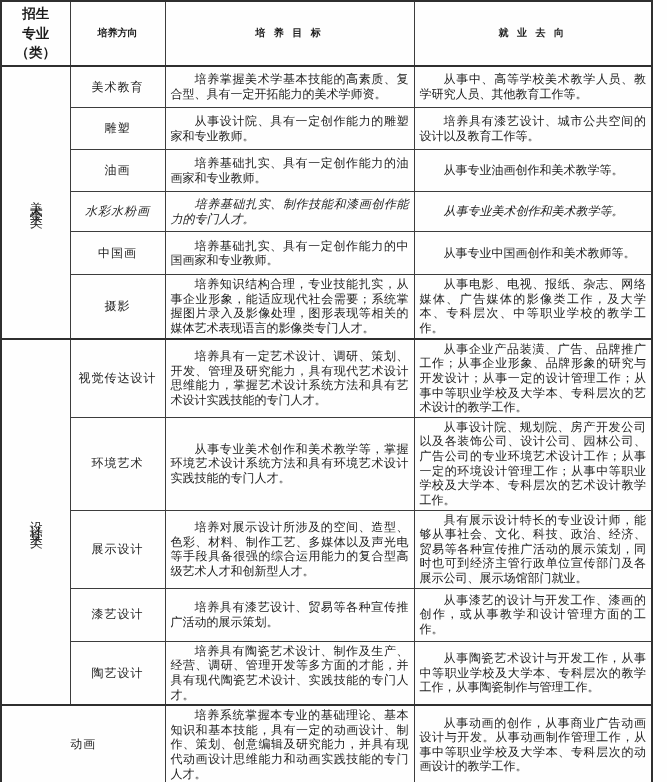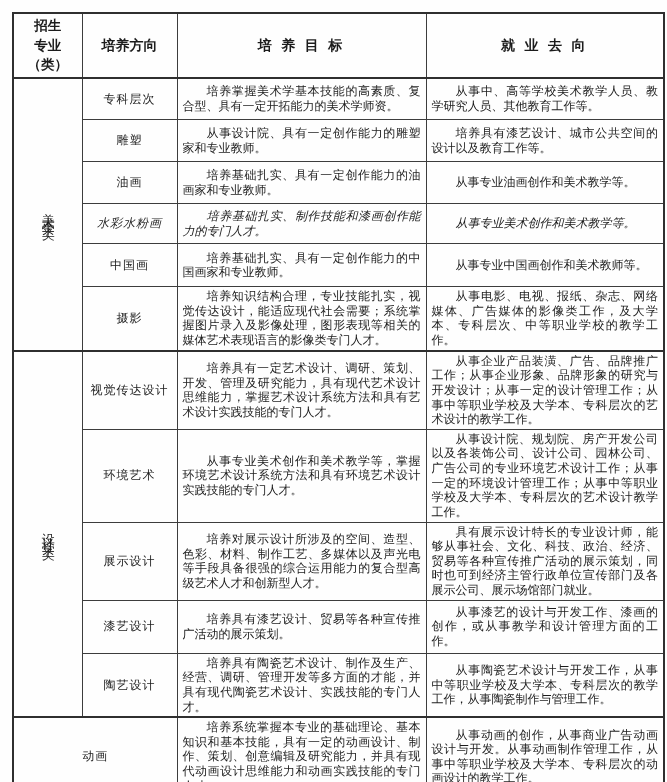--- a/index.html
+++ b/index.html
@@ -5,39 +5,39 @@
   * { box-sizing: border-box; }
   html, body {
     margin: 0; padding: 0;
     width: 667px;
     background: #ffffff;
     color: #1c1c1c;
     font-family: "Liberation Serif", "DejaVu Serif", serif;
   }
   .page {
     width: 667px; height: 782px;
-    padding: 12px;
+    padding: 0;
     background: #fefefe;
   }
   table.majors {
     border-collapse: collapse;
     table-layout: fixed;
     width: 651px;
     border: 2px solid #2f2f2f;
   }
   td, th {
     border: 1px solid #3d3d3d;
     padding: 2px 5px;
     vertical-align: middle;
     font-size: 12px;
     line-height: 1.22;
   }
   thead th {
     font-weight: bold;
-    font-size: 14px;
+    font-size: 10px;
     text-align: center;
     border-bottom: 2px solid #2f2f2f;
     height: 63px;
   }
   th.prelines { white-space: pre-line; font-size: 13.5px; line-height: 1.45; }
   th.spaced { letter-spacing: 3px; }
   td.group-cell {
     text-align: center;
     vertical-align: middle;
   }
@@ -90,21 +90,21 @@
         <th class="spaced">培 养 目 标</th>
         <th class="spaced">就 业 去 向</th>
       </tr>
     </thead>
     <tbody>
 
       <tr class="rh-a">
         <td class="group-cell" rowspan="6">
           <span class="vlabel">美术学类</span>
         </td>
-        <td class="dir-cell">专科层次</td>
+        <td class="dir-cell">美术教育</td>
         <td class="para-cell">培养掌握美术学基本技能的高素质、复合型、具有一定开拓能力的美术学师资。</td>
         <td class="para-cell">从事中、高等学校美术教学人员、教学研究人员、其他教育工作等。</td>
       </tr>
       <tr class="rh-a">
         <td class="dir-cell">雕塑</td>
         <td class="para-cell">从事设计院、具有一定创作能力的雕塑家和专业教师。</td>
         <td class="para-cell">培养具有漆艺设计、城市公共空间的设计以及教育工作等。</td>
       </tr>
       <tr class="rh-a">
         <td class="dir-cell">油画</td>
@@ -116,21 +116,21 @@
         <td class="para-cell">培养基础扎实、制作技能和漆画创作能力的专门人才。</td>
         <td class="para-cell">从事专业美术创作和美术教学等。</td>
       </tr>
       <tr class="rh-c">
         <td class="dir-cell">中国画</td>
         <td class="para-cell">培养基础扎实、具有一定创作能力的中国画家和专业教师。</td>
         <td class="para-cell">从事专业中国画创作和美术教师等。</td>
       </tr>
       <tr class="rh-d">
         <td class="dir-cell">摄影</td>
-        <td class="para-cell">培养知识结构合理，专业技能扎实，视觉传达设计，能适应现代社会需要；系统掌握图片录入及影像处理，图形表现等相关的媒体艺术表现语言的影像类专门人才。</td>
+        <td class="para-cell">培养知识结构合理，专业技能扎实，从事企业形象，能适应现代社会需要；系统掌握图片录入及影像处理，图形表现等相关的媒体艺术表现语言的影像类专门人才。</td>
         <td class="para-cell">从事电影、电视、报纸、杂志、网络媒体、广告媒体的影像类工作，及大学本、专科层次、中等职业学校的教学工作。</td>
       </tr>
 
       <tr class="rh-e section-top">
         <td class="group-cell" rowspan="5">
           <span class="vlabel">设计学类</span>
         </td>
         <td class="dir-cell">视觉传达设计</td>
         <td class="para-cell">培养具有一定艺术设计、调研、策划、开发、管理及研究能力，具有现代艺术设计思维能力，掌握艺术设计系统方法和具有艺术设计实践技能的专门人才。</td>
         <td class="para-cell">从事企业产品装潢、广告、品牌推广工作；从事企业形象、品牌形象的研究与开发设计；从事一定的设计管理工作；从事中等职业学校及大学本、专科层次的艺术设计的教学工作。</td>

